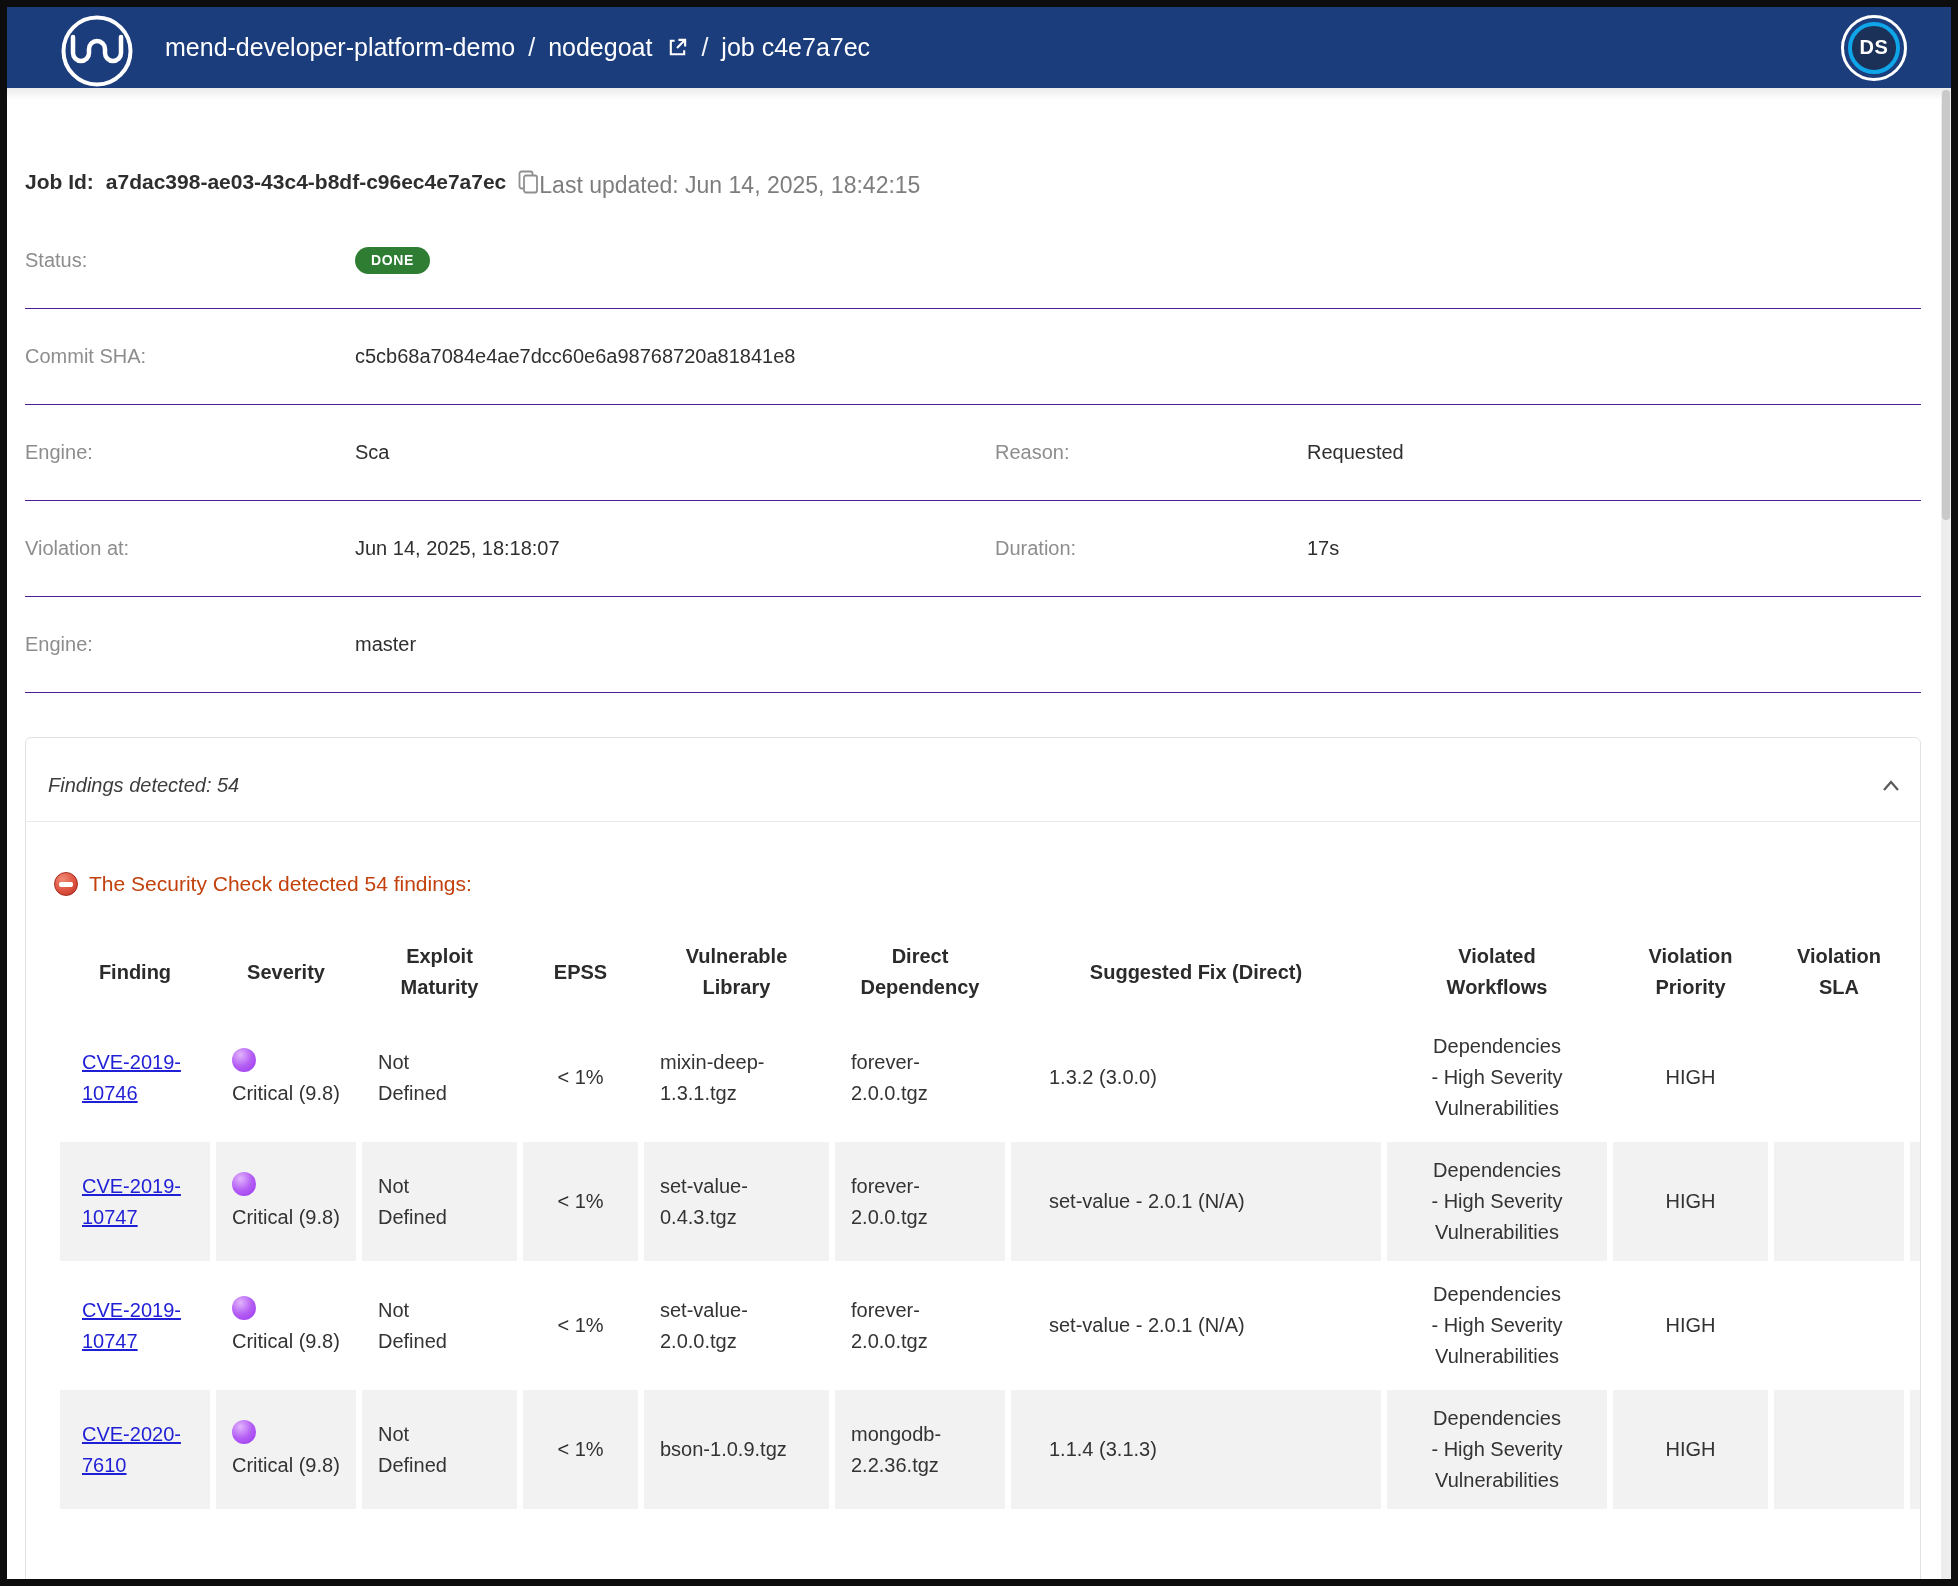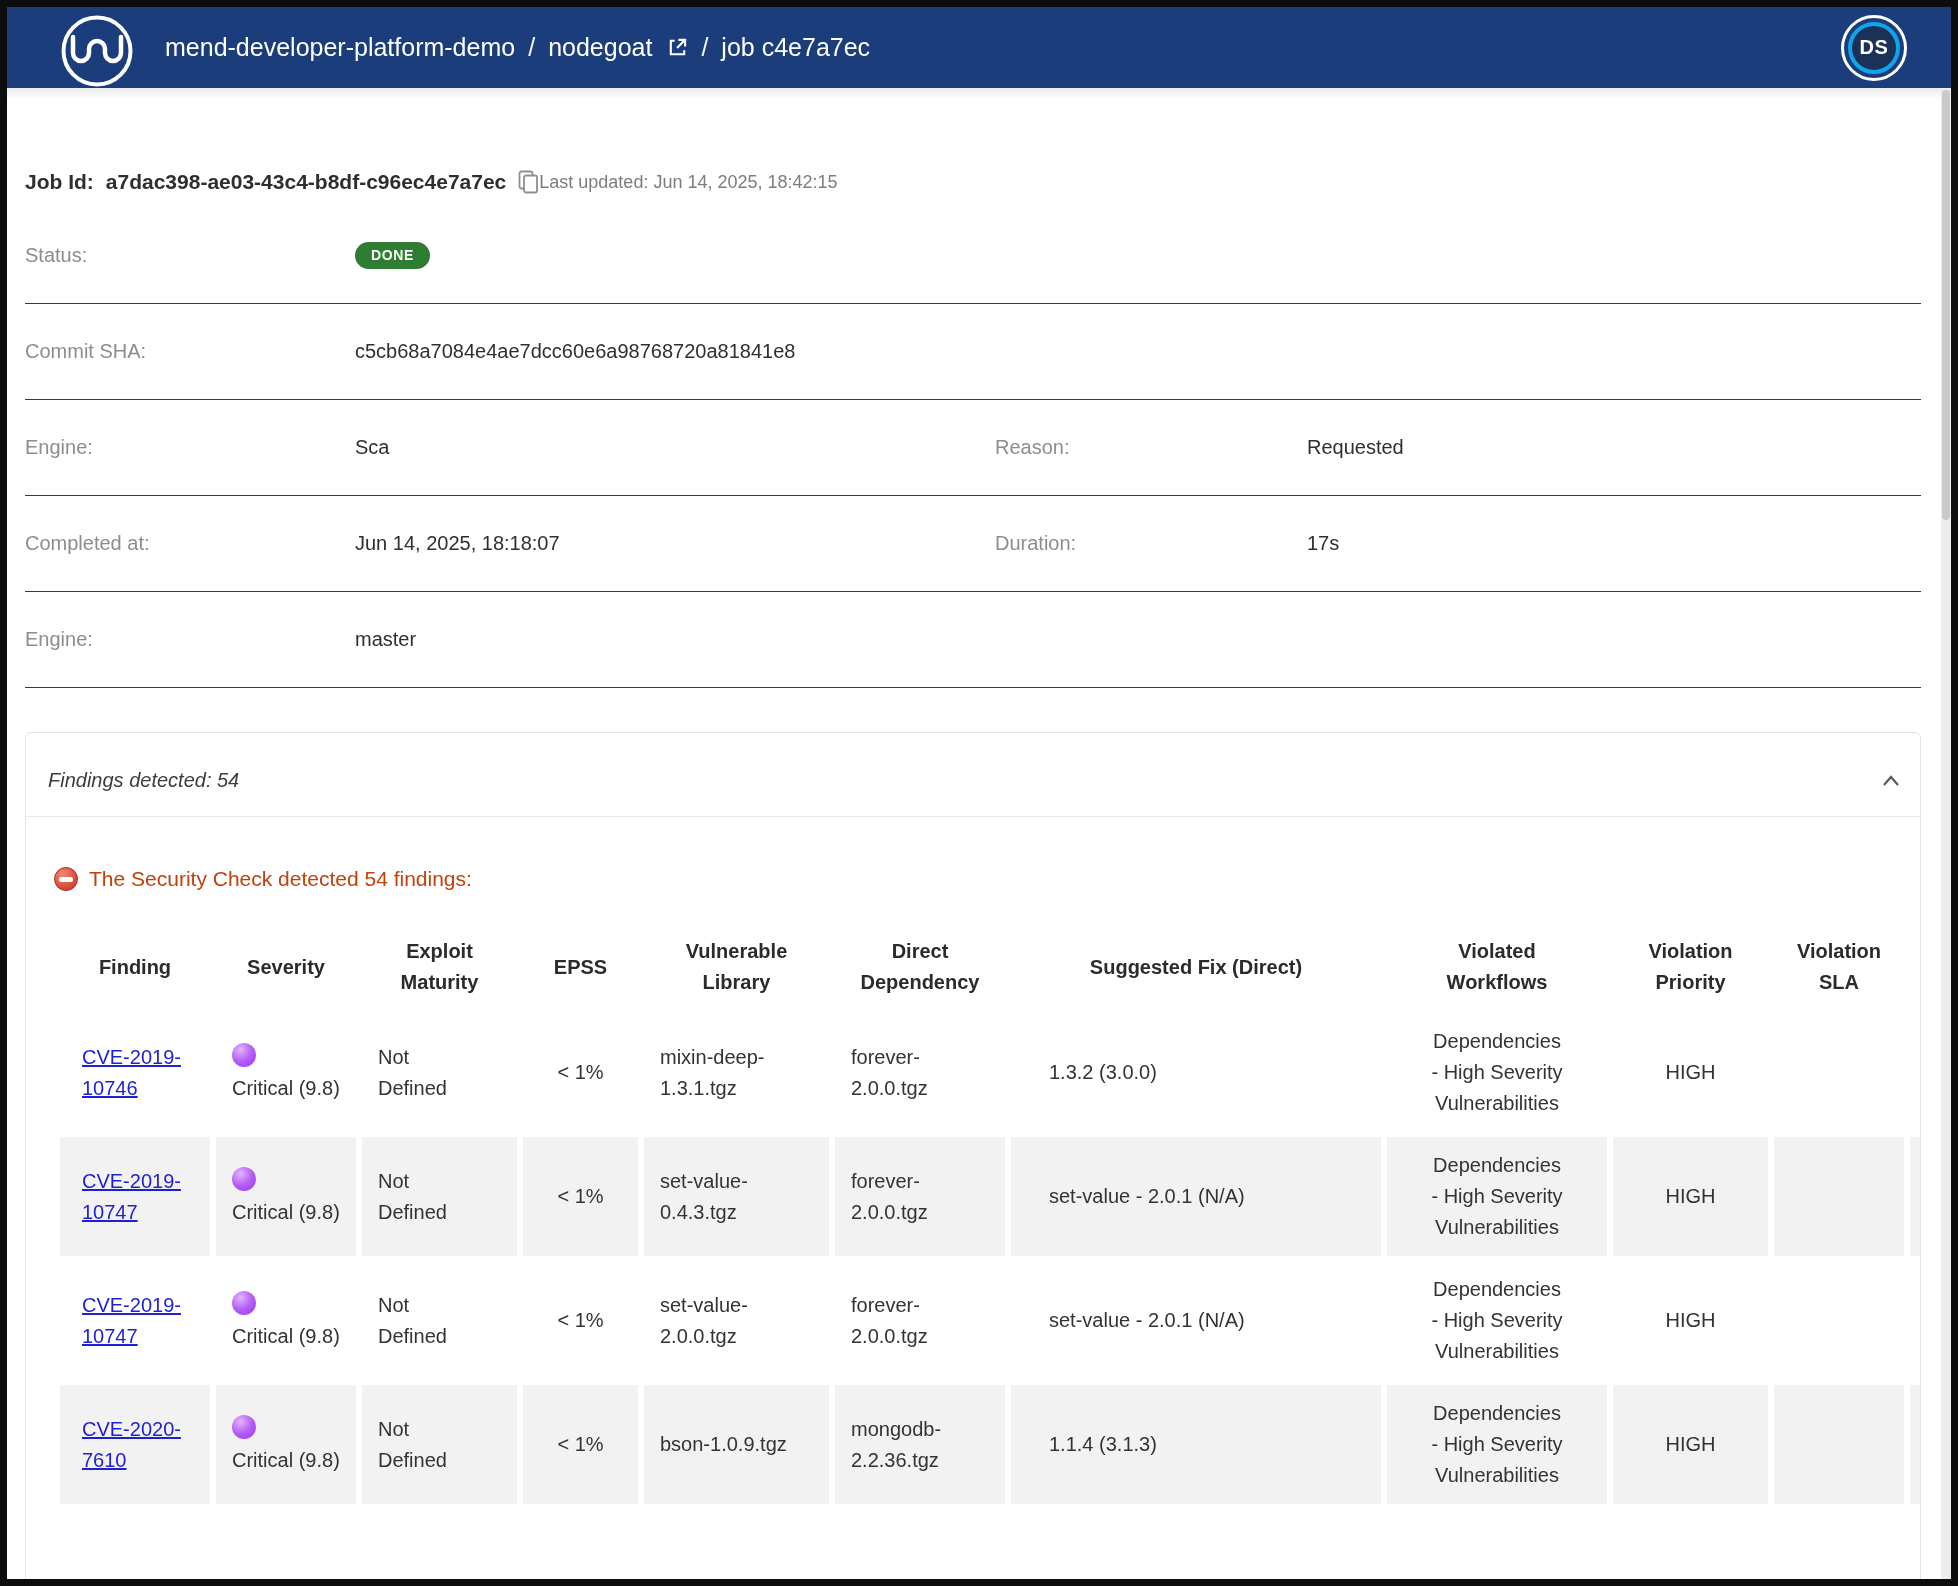--- a/index.html
+++ b/index.html
@@ -50,21 +50,21 @@
   }
 
   
   .content { padding:0 30px 0 18px; }
   .jobrow {
     margin-top:70px; display:flex; align-items:flex-start; justify-content:flex-start;
     padding-bottom:14px;
   }
   .jobid { font-size:21px; font-weight:bold; color:#2e2e2e; display:flex; align-items:center; gap:12px; }
   .copy-btn { width:21px; height:24px; cursor:pointer; display:inline-block; }
-  .updated { font-size:18px; color:#7d7d7d; margin-top:2px; }
+  .updated { font-size:23px; color:#7d7d7d; margin-top:2px; }
 
   .frow {
     display:grid; grid-template-columns:330px 640px 312px 1fr;
     align-items:center; height:96px; border-bottom:1px solid #4c1d95;
     font-size:20px;
   }
   .flabel { color:#8d8d8d; }
   .fvalue { color:#2f2f2f; }
   .badge-done {
     display:inline-block; background:#2e7d32; color:#ffffff;
@@ -175,21 +175,21 @@
   </div>
 
   <div class="frow">
     <div class="flabel">Engine:</div>
     <div class="fvalue">Sca</div>
     <div class="flabel">Reason:</div>
     <div class="fvalue">Requested</div>
   </div>
 
   <div class="frow">
-    <div class="flabel">Completed at:</div>
+    <div class="flabel">Violation at:</div>
     <div class="fvalue">Jun 14, 2025, 18:18:07</div>
     <div class="flabel">Duration:</div>
     <div class="fvalue">17s</div>
   </div>
 
   <div class="frow">
     <div class="flabel">Engine:</div>
     <div class="fvalue">master</div>
   </div>
 

